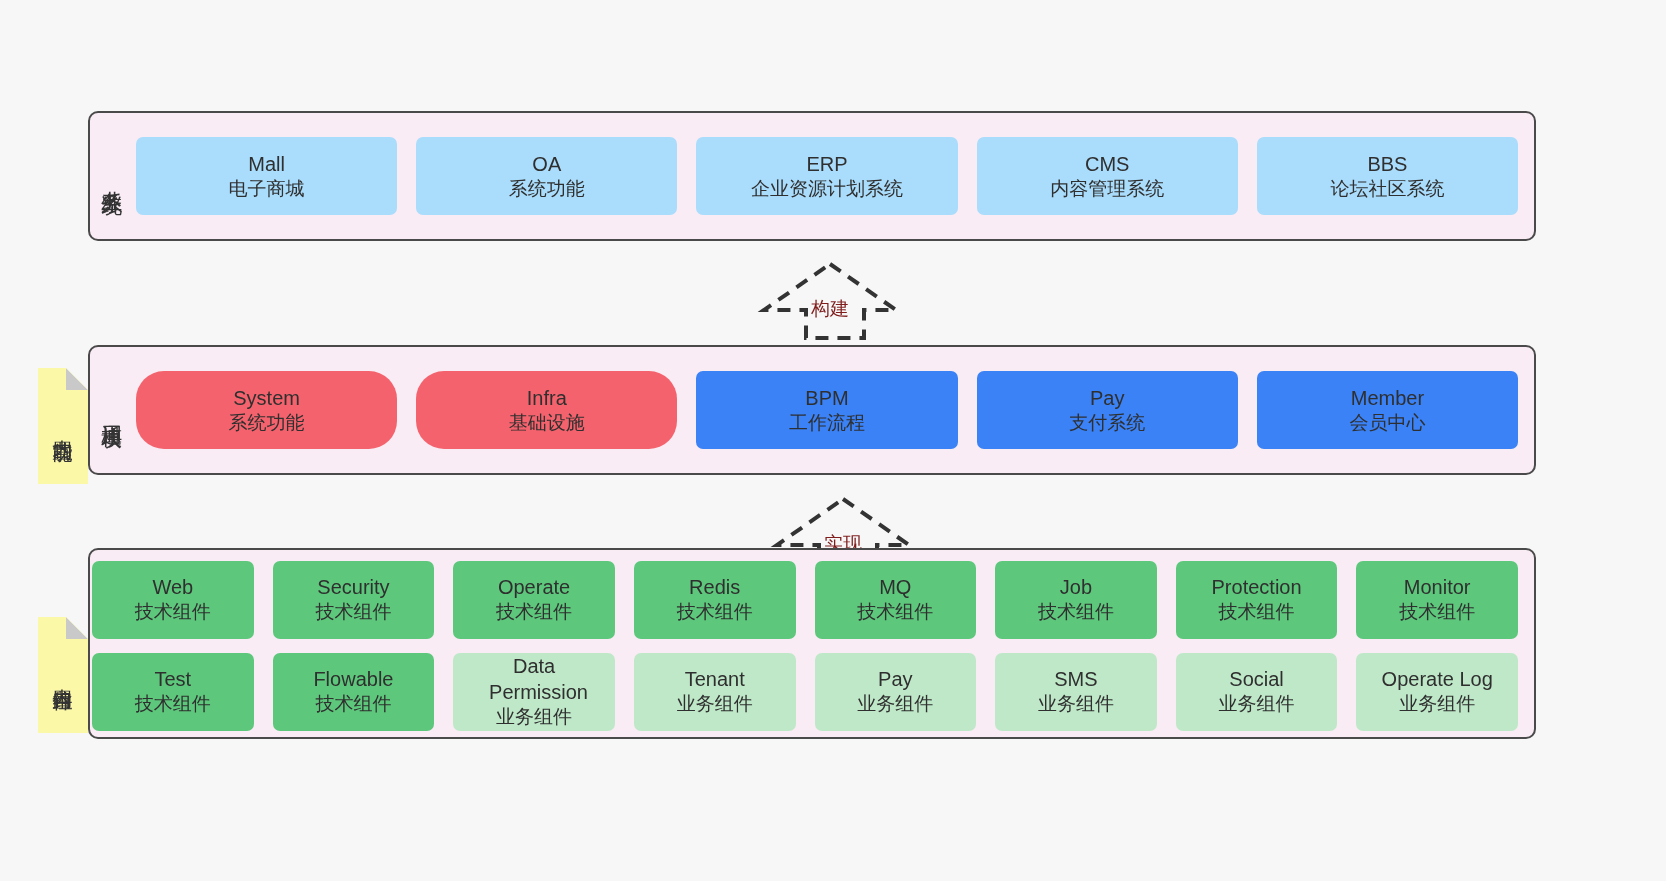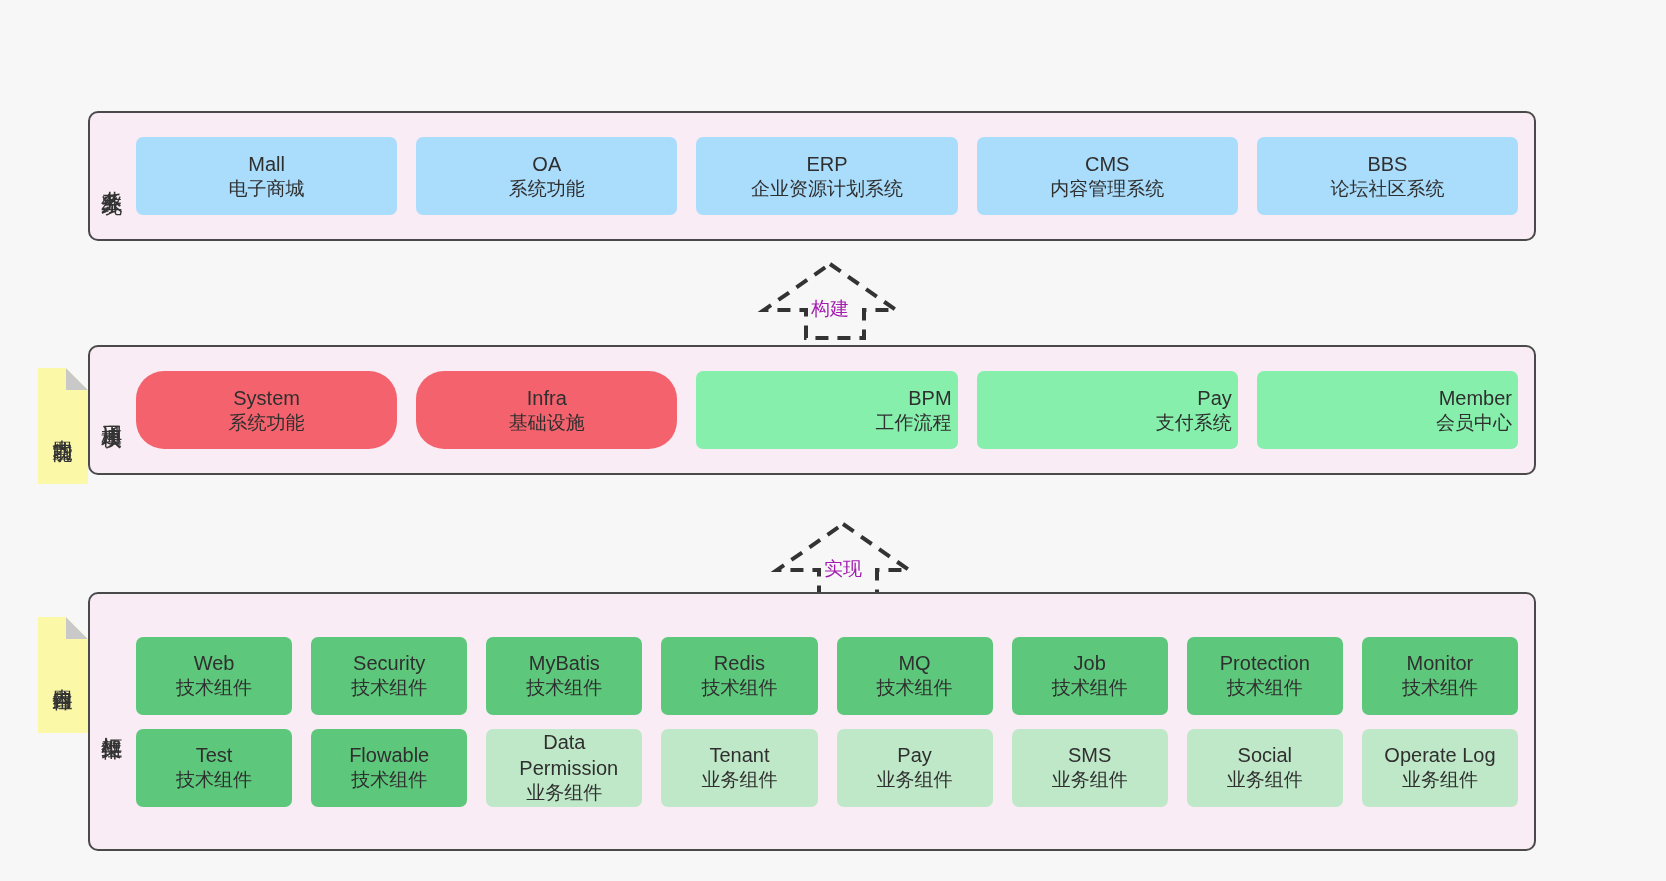--- a/index.html
+++ b/index.html
@@ -60,21 +60,21 @@
     text-align: center;
     line-height: 1.3;
     padding: 12px 6px;
   }
   .card .t1 { font-size: 20px; color: #2f2f2f; }
   .card .t2 { font-size: 19px; color: #2f2f2f; }
 
   
   .c-blue       { background: #aadcfb; }
   .c-red        { background: #f4636d; border-radius: 28px; }
-  .c-pink       { background: #86efac; align-items: flex-end; }
+  .c-pink       { background: #3b82f6; }
   .c-green      { background: #5dc87c; }
   .c-lightgreen { background: #bfe8c8; }
 
   
   .note {
     position: absolute;
     background: #fbf8a8;
     font-size: 20px;
     line-height: 1.2;
     letter-spacing: 1px;
@@ -96,21 +96,21 @@
   }
 
   
   .arrow { position: absolute; }
   .arrow svg { display: block; overflow: visible; }
   .arrow .lbl {
     position: absolute;
     left: 50%;
     transform: translateX(-50%);
     font-size: 19px;
-    color: #a21caf;
+    color: #7f1d1d;
     background: transparent;
     white-space: nowrap;
   }
 </style>
 </head>
 <body>
 
 <div class="canvas">
 
   <div class="layer" style="left:88px; top:111px; width:1448px; height:130px;">
@@ -174,46 +174,46 @@
           <span class="t2">支付系统</span>
         </div>
         <div class="card c-pink">
           <span class="t1">Member</span>
           <span class="t2">会员中心</span>
         </div>
       </div>
     </div>
   </div>
 
-  <div class="arrow" style="left:773px; top:520px; width:140px; height:82px;">
+  <div class="arrow" style="left:773px; top:495px; width:140px; height:82px;">
     <svg width="140" height="82" viewBox="0 0 140 82" aria-hidden="true">
       <path d="M70 4 L136 50 L104 50 L104 78 L46 78 L46 50 L4 50 Z" fill="none" stroke="#333333" stroke-width="4" stroke-dasharray="13 9" stroke-linecap="butt" stroke-linejoin="miter"></path>
     </svg>
     <span class="lbl" style="top:36px;">实现</span>
   </div>
 
   <div class="note" style="left:38px; top:617px; width:50px; height:116px;">
     <span class="fold"></span>
     <span>内置组件</span>
   </div>
 
-  <div class="layer" style="left:88px; top:592px; width:1448px; height:259px;">
+  <div class="layer" style="left:88px; top:548px; width:1448px; height:191px;flex-direction:column;">
     <div class="layer-title">框架组件</div>
     <div class="layer-body">
       <div class="row" style="height:78px;">
         <div class="card c-green">
           <span class="t1">Web</span>
           <span class="t2">技术组件</span>
         </div>
         <div class="card c-green">
           <span class="t1">Security</span>
           <span class="t2">技术组件</span>
         </div>
         <div class="card c-green">
-          <span class="t1">MyBatis</span>
+          <span class="t1">Operate</span>
           <span class="t2">技术组件</span>
         </div>
         <div class="card c-green">
           <span class="t1">Redis</span>
           <span class="t2">技术组件</span>
         </div>
         <div class="card c-green">
           <span class="t1">MQ</span>
           <span class="t2">技术组件</span>
         </div>

